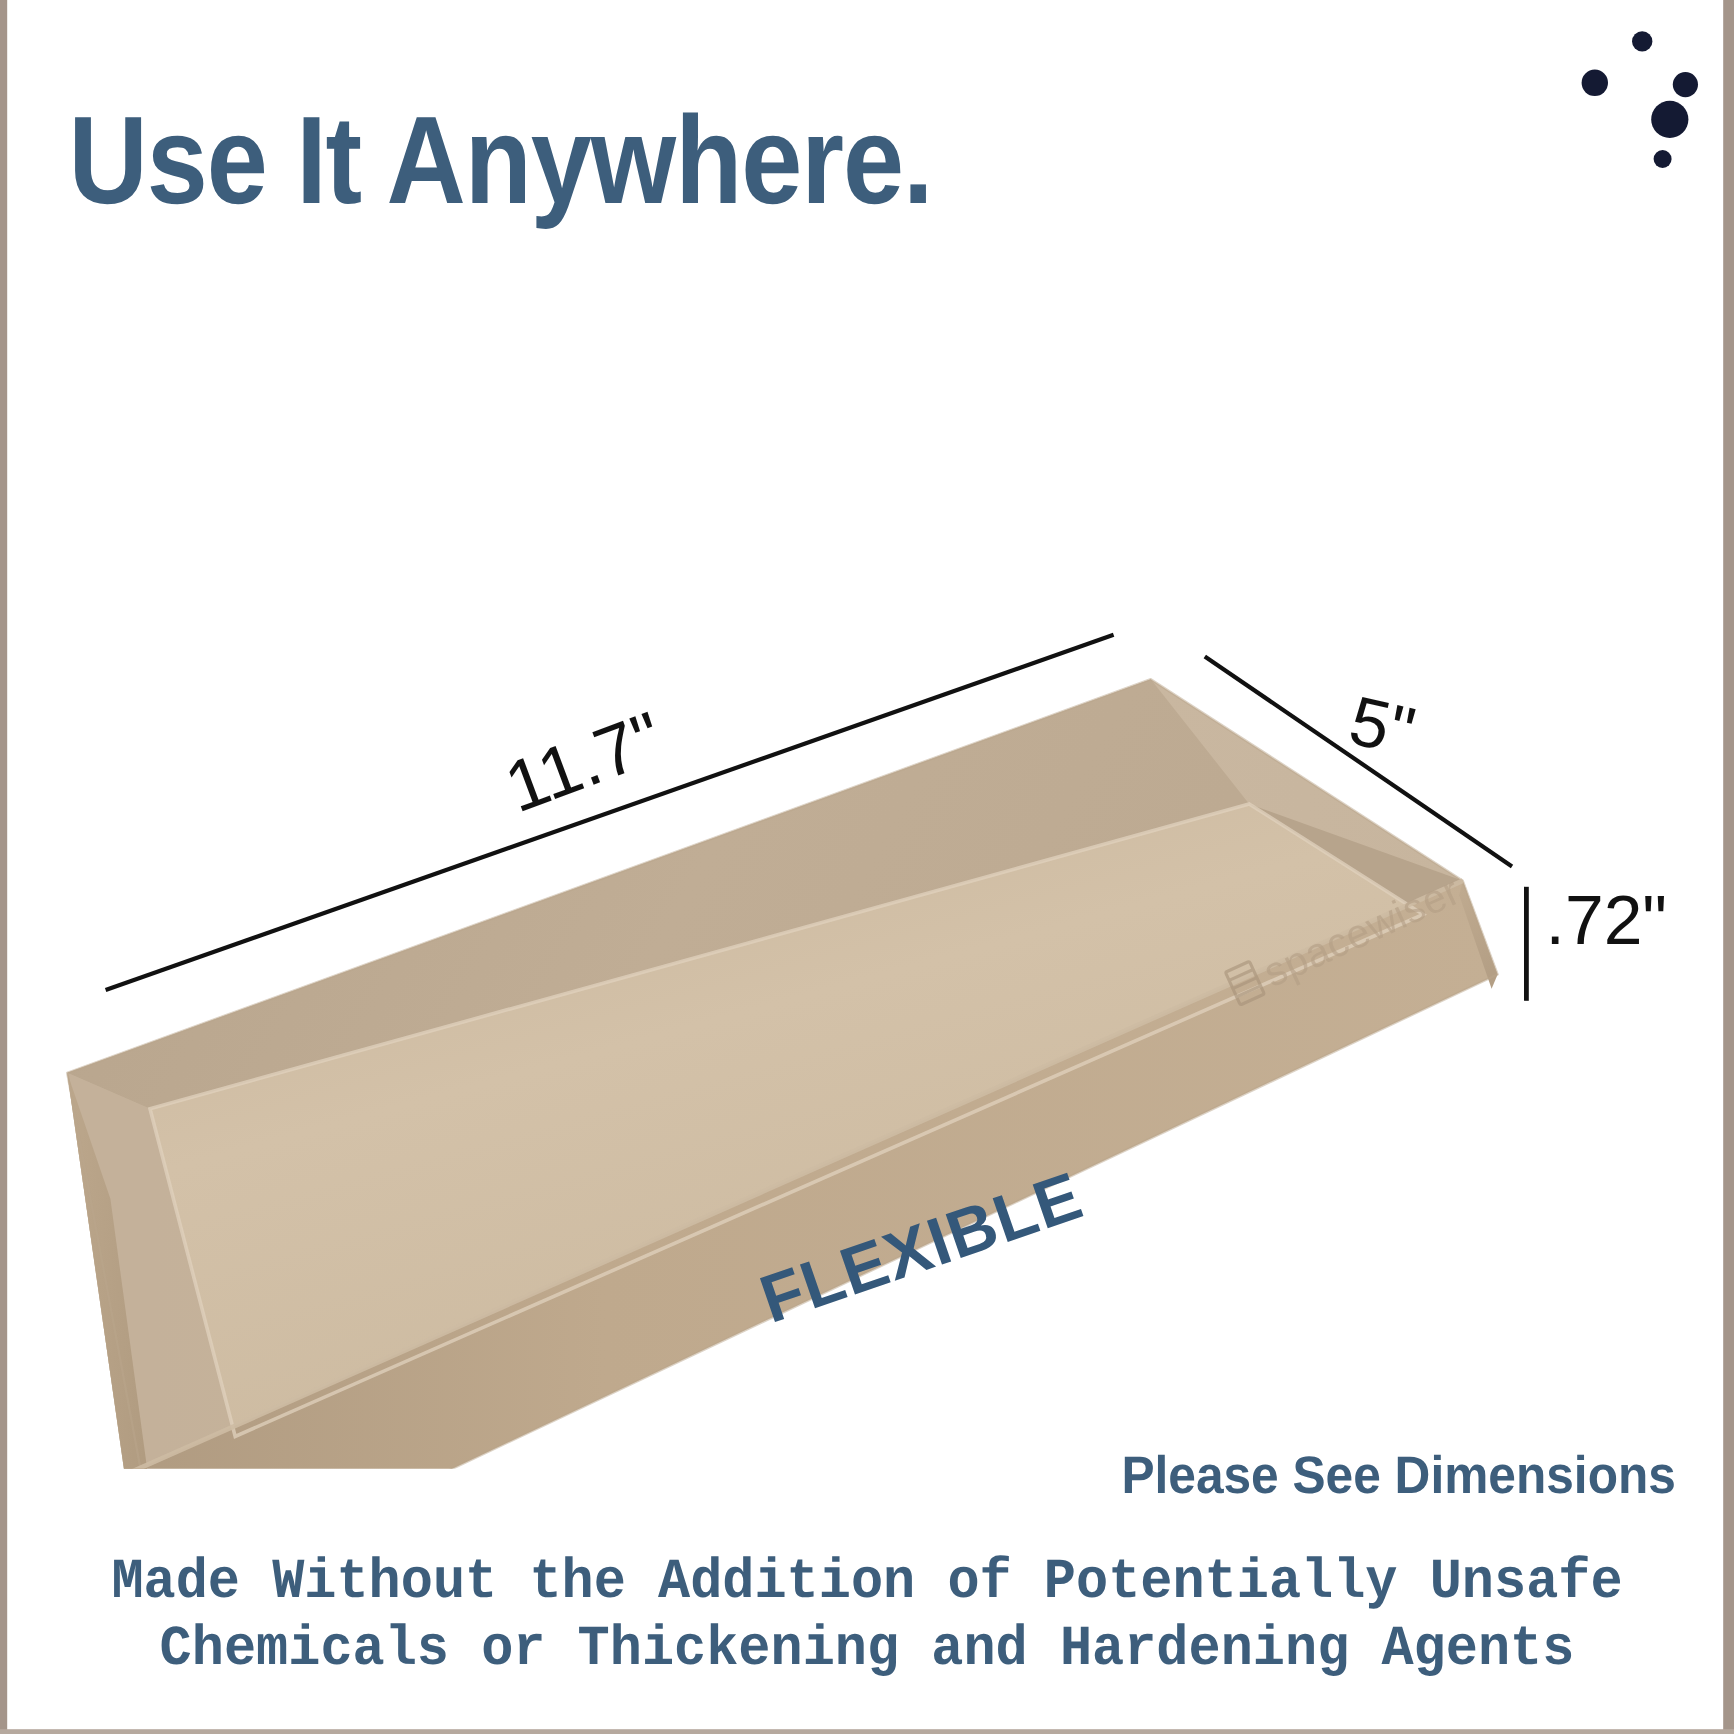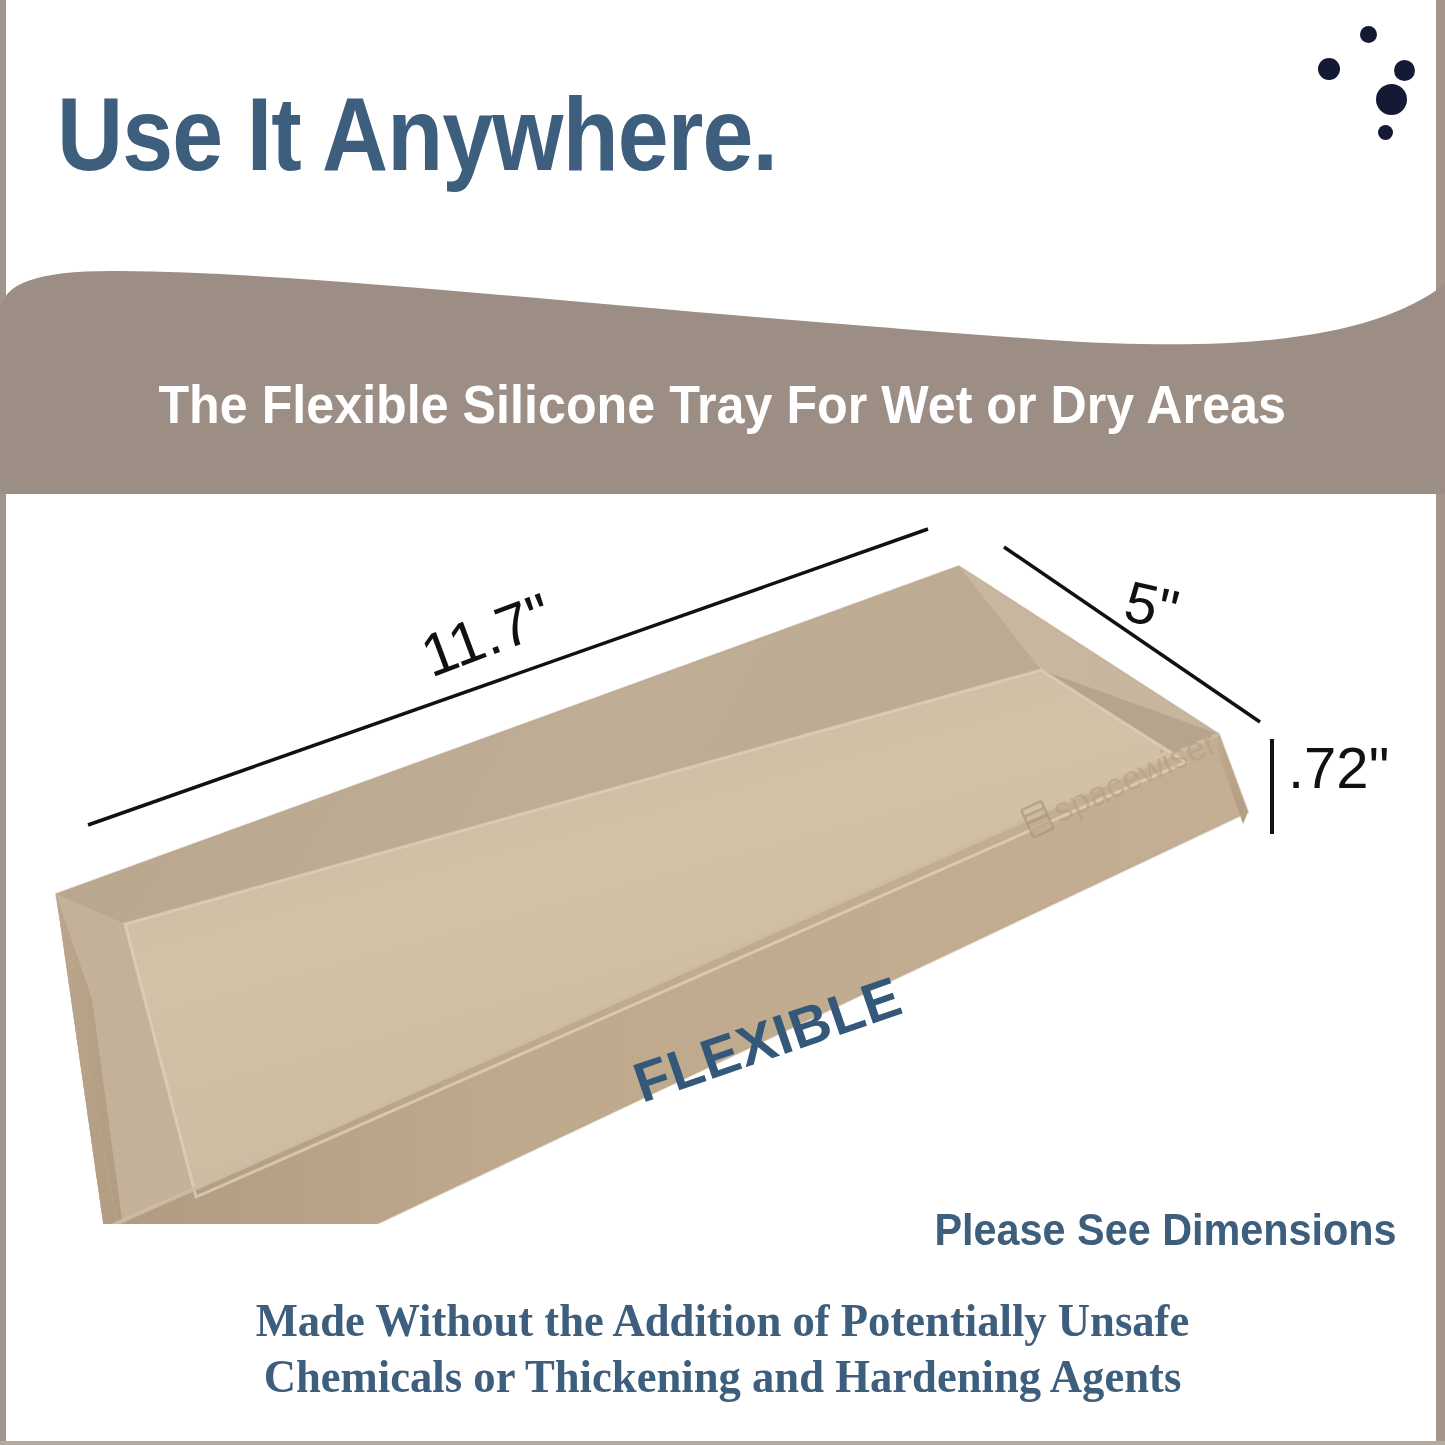--- a/index.html
+++ b/index.html
@@ -145,21 +145,21 @@
     transform-origin: right top;
     white-space: nowrap;
     text-align: right;
   }
   #disclaimer {
     position: absolute;
     left: 0;
     right: 0;
     top: 1292px;
     text-align: center;
-    font-family: Liberation Serif, serif;
+    font-family: Liberation Mono, monospace;
   }
   #disclaimer div {
     font-size: 47px;
     font-weight: bold;
     color: #3d5e7c;
     line-height: 1.20;
     white-space: nowrap;
     transform: scaleX(0.95);
   }
 </style>
@@ -175,32 +175,20 @@
   <div id="headline">Use It Anywhere.</div>
 
   <div id="dots">
     <span style="left: 70px; top: 6px; width: 17px; height: 17px; background: rgb(20, 26, 51);"></span>
     <span style="left: 28px; top: 38px; width: 22px; height: 22px; background: rgb(20, 26, 51);"></span>
     <span style="left: 104px; top: 40px; width: 21px; height: 21px; background: rgb(20, 26, 51);"></span>
     <span style="left: 86px; top: 64px; width: 31px; height: 31px; background: rgb(20, 26, 51);"></span>
     <span style="left: 88px; top: 105px; width: 15px; height: 15px; background: rgb(20, 26, 51);"></span>
   </div>
 
-  <div id="banner">
-    <svg viewBox="0 0 1445 232" preserveAspectRatio="none" aria-hidden="true">
-      <path d="M 0,232 L 0,48
-               C 4,20 40,8 120,9
-               C 330,11 620,48 1050,78
-               C 1260,92 1380,72 1445,22
-               L 1445,232 Z" fill="#9c8e84"></path>
-    </svg>
-    <div id="banner-text">
-      <span>The Flexible Silicone Tray For Wet or Dry Areas</span>
-    </div>
-  </div>
 
   <div id="product-area">
     <svg width="1445" height="730" viewBox="0 0 1445 730" aria-hidden="true">
       <defs>
         <linearGradient id="gradInterior" x1="0" y1="0" x2="0.55" y2="1">
           <stop offset="0%" stop-color="#c8b59b"></stop>
           <stop offset="45%" stop-color="#d3c1a8"></stop>
           <stop offset="100%" stop-color="#cbb99f"></stop>
         </linearGradient>
         <linearGradient id="gradRimBack" x1="0" y1="0" x2="1" y2="0">

